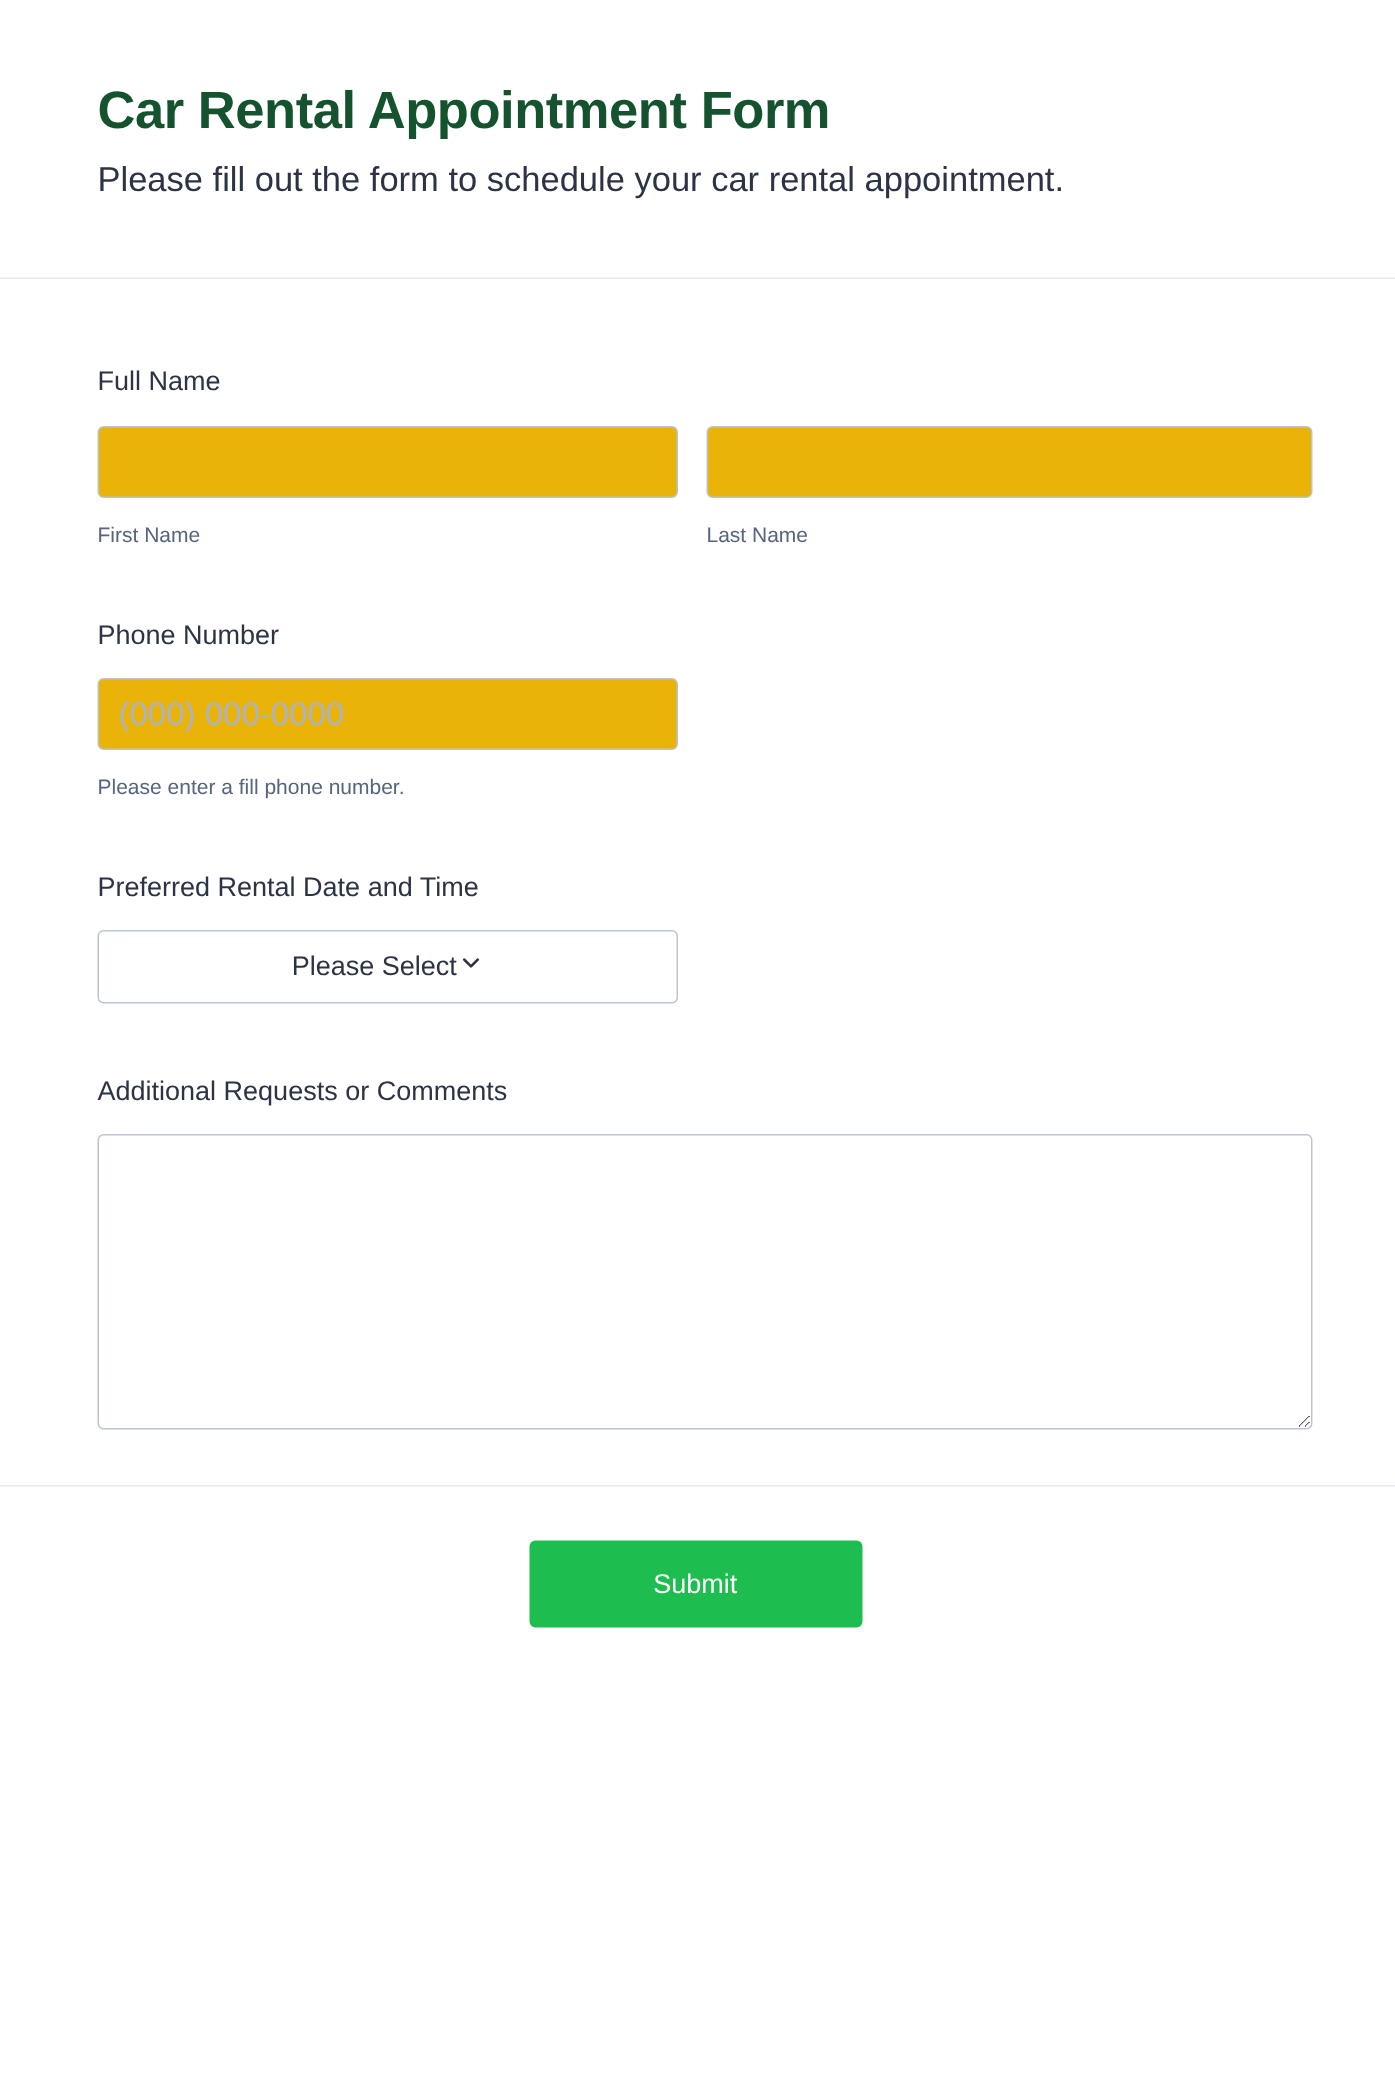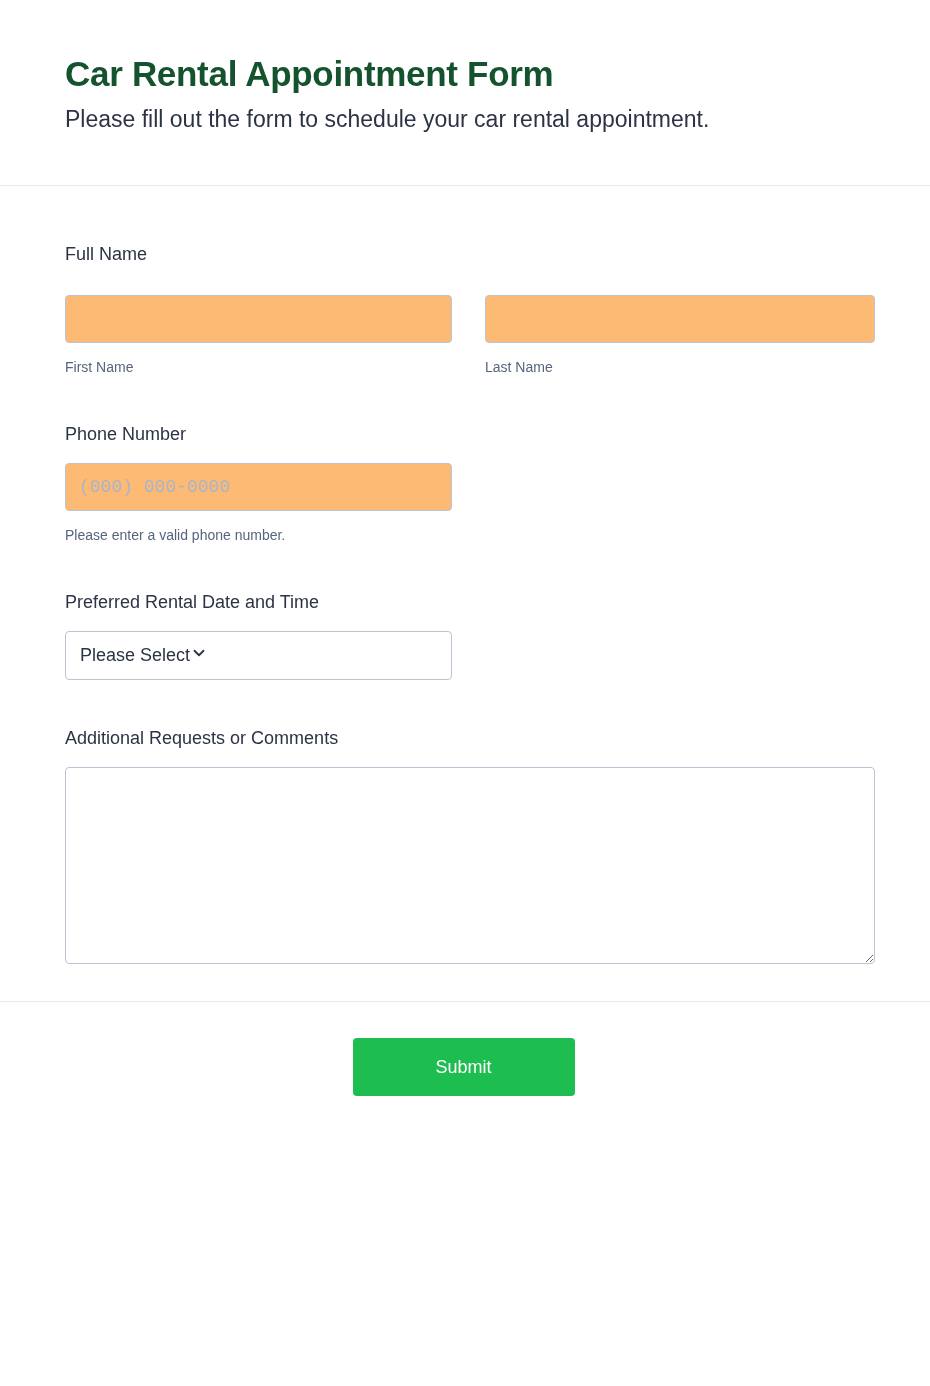--- a/index.html
+++ b/index.html
@@ -36,33 +36,33 @@
   }
   
   .form-body { padding: 0 55px 0 65px; }
   .field-label {
     font-size: 18px;
     line-height: 21px;
     font-weight: 500;
     color: #2c3345;
   }
   .field-fullname .field-label { margin-top: 58px; }
-  .name-row { display: flex; gap: 33px; margin-top: 30px; align-items: flex-end; }
+  .name-row { display: flex; gap: 19px; margin-top: 19px; align-items: flex-end; }
   .name-col-first { width: 387px; }
   .name-col-last { flex: 1; }
   input.text-input {
     height: 48px;
     width: 387px;
     border: 1px solid #bcc4d4;
     border-radius: 4px;
     padding: 0 13px;
-    font-size: 18px;
+    font-size: 22px;
     color: #2c3345;
-    font-family: Liberation Mono, monospace;
-    background: #fdba74;
+    font-family: Liberation Sans, sans-serif;
+    background: #eab308;
     outline: none;
     display: block;
   }
   .name-row input.text-input { width: 100%; }
   input.text-input::placeholder { color: #a9b4c9; opacity: 1; }
   .sublabel {
     margin-top: 17px;
     font-size: 14px;
     line-height: 15px;
     color: #57647e;
@@ -75,21 +75,21 @@
   .field-car .field-label { margin-top: 66px; }
   .select-box {
     margin-top: 18px;
     width: 387px;
     height: 49px;
     border: 1px solid #bcc4d4;
     border-radius: 4px;
     background: #fff;
     display: flex;
     align-items: center;
-    justify-content: flex-start;
+    justify-content: center;
     padding: 0 14px;
     font-size: 18px;
     color: #2c3345;
     cursor: pointer;
   }
   .field-comments .field-label { margin-top: 48px; }
   textarea.comments-area {
     margin-top: 18px;
     width: 810px;
     height: 197px;
@@ -150,21 +150,21 @@
           <input type="text" class="text-input" value="" style="">
           <div class="sublabel">Last Name</div>
         </div>
       </div>
     </div>
 
 
     <div class="field field-phone">
       <div class="field-label">Phone Number</div>
       <input type="text" class="text-input" placeholder="(000) 000-0000" style="">
-      <div class="sublabel">Please enter a valid phone number.</div>
+      <div class="sublabel">Please enter a fill phone number.</div>
     </div>
 
     <div class="field field-date">
       <div class="field-label">Preferred Rental Date and Time</div>
     </div>
 
     <div class="field field-car">
       <div class="select-box">
         <span>Please Select</span>
         <span class="chevron-icon">

